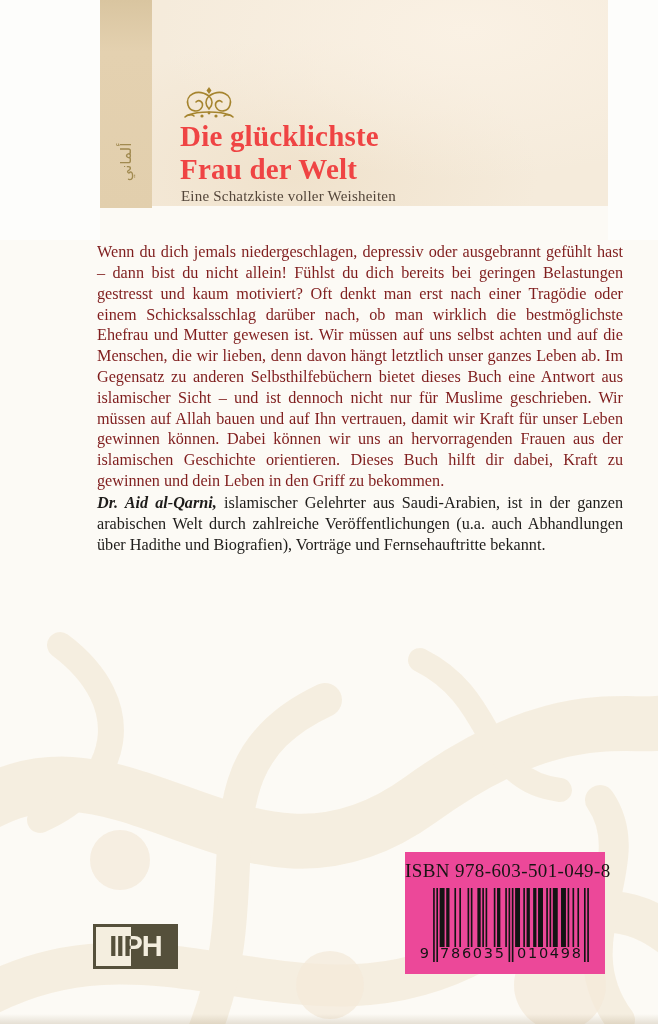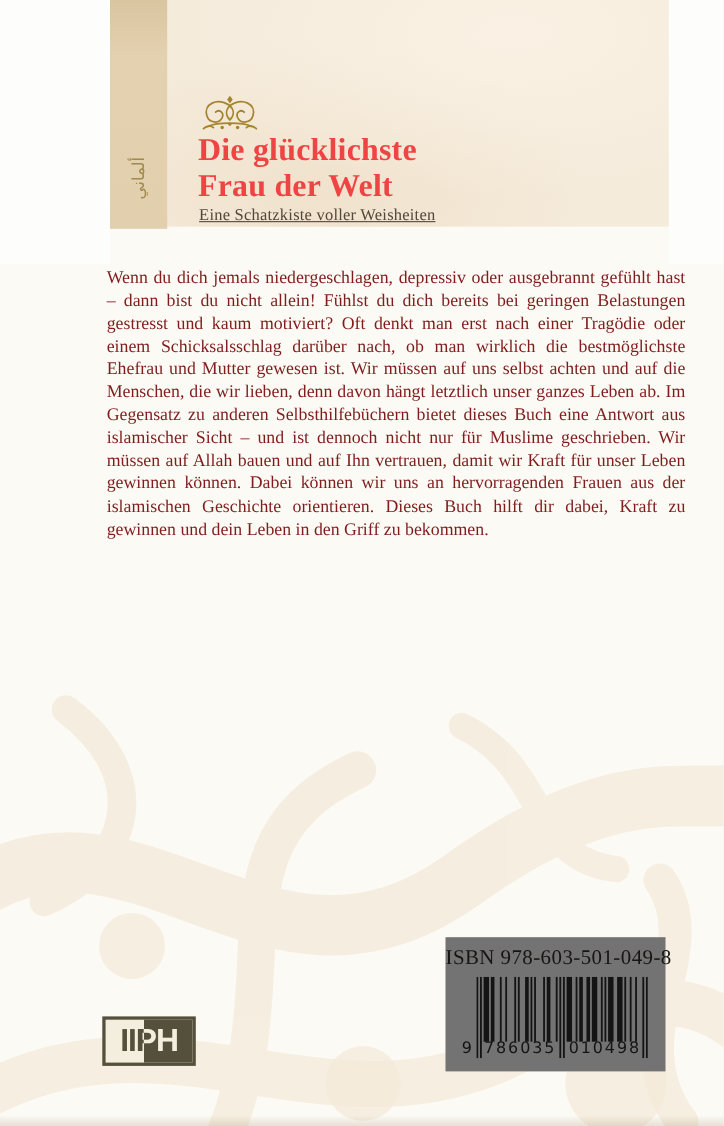--- a/index.html
+++ b/index.html
@@ -36,21 +36,21 @@
   .ornament{position:absolute;left:181px;top:85px;width:56px;height:38px;}
   .title-line{
     position:absolute;left:180px;
     font-weight:bold;font-size:29px;line-height:33px;color:#ef4444;
     letter-spacing:.2px;white-space:nowrap;
   }
   .title-1{top:120px;}
   .title-2{top:153px;text-align:right;}
   .subtitle{
     position:absolute;left:181px;top:188px;
-    font-size:15px;color:#54463a;letter-spacing:.2px;white-space:nowrap;text-decoration:underline;
+    font-size:15px;color:#54463a;letter-spacing:.2px;white-space:nowrap;
   }
 
   
   .description{
     position:absolute;left:97px;top:226px;width:526px;
     font-size:16.2px;line-height:20.8px;color:#7f1d1d;
     text-align:justify;
   }
   .author{
     position:absolute;left:97px;top:477px;width:526px;
@@ -58,21 +58,21 @@
     text-align:justify;
   }
   .author b{font-style:italic;}
 
   
   .watermark{position:absolute;left:0;top:0;width:658px;height:1024px;pointer-events:none;}
 
   
   .barcode-box{
     position:absolute;left:405px;top:852px;width:200px;height:122px;
-    background:#737373;
+    background:#ec4899;
   }
   .isbn-label{
     position:absolute;left:0;top:8px;width:200px;text-align:center;
     font-size:19px;color:#171513;letter-spacing:.4px;white-space:nowrap;
   }
   .barcode-wrap{position:absolute;left:28px;top:36px;width:156px;height:74px;}
   .bc-digit{
     position:absolute;top:93px;height:17px;
     font-family:"DejaVu Sans", sans-serif;font-size:14.5px;color:#141414;
     display:flex;justify-content:space-between;overflow:visible;
@@ -146,20 +146,21 @@
       <circle cx="35" cy="31" r="1.6"></circle>
       <circle cx="28" cy="28" r="1.4"></circle>
     </g>
   </svg>
 
   <div class="title-line title-1">Die glücklichste</div>
   <div class="title-line title-2">Frau der Welt</div>
   <div class="subtitle">Eine Schatzkiste voller Weisheiten</div>
 
   <p class="description">Wenn du dich jemals niedergeschlagen, depressiv oder ausgebrannt gefühlt hast – dann bist du nicht allein! Fühlst du dich bereits bei geringen Belastungen gestresst und kaum motiviert? Oft denkt man erst nach einer Tragödie oder einem Schicksalsschlag darüber nach, ob man wirklich die bestmöglichste Ehefrau und Mutter gewesen ist. Wir müssen auf uns selbst achten und auf die Menschen, die wir lieben, denn davon hängt letztlich unser ganzes Leben ab. Im Gegensatz zu anderen Selbsthilfebüchern bietet dieses Buch eine Antwort aus islamischer Sicht – und ist dennoch nicht nur für Muslime geschrieben. Wir müssen auf Allah bauen und auf Ihn vertrauen, damit wir Kraft für unser Leben gewinnen können. Dabei können wir uns an hervorragenden Frauen aus der islamischen Geschichte orientieren. Dieses Buch hilft dir dabei, Kraft zu gewinnen und dein Leben in den Griff zu bekommen.</p>
+  <p class="author"><b>Dr. Aid al-Qarni,</b><span> islamischer Gelehrter aus Saudi-Arabien, ist in der ganzen arabischen Welt durch zahlreiche Veröffentlichungen (u.a. auch Abhandlungen über Hadithe und Biografien), Vorträge und Fernsehauftritte bekannt.</span></p>
 
   <div class="barcode-box">
     <div class="isbn-label">ISBN 978-603-501-049-8</div>
     <div class="barcode-wrap">
       <svg id="barcode-svg" width="156" height="74" viewBox="0 0 155.8 74">
           <g fill="#141414">
             <rect x="0.00" y="0" width="1.64" height="74"></rect>
             <rect x="3.28" y="0" width="1.64" height="74"></rect>
             <rect x="6.56" y="0" width="4.92" height="59"></rect>
             <rect x="13.12" y="0" width="3.28" height="59"></rect>

